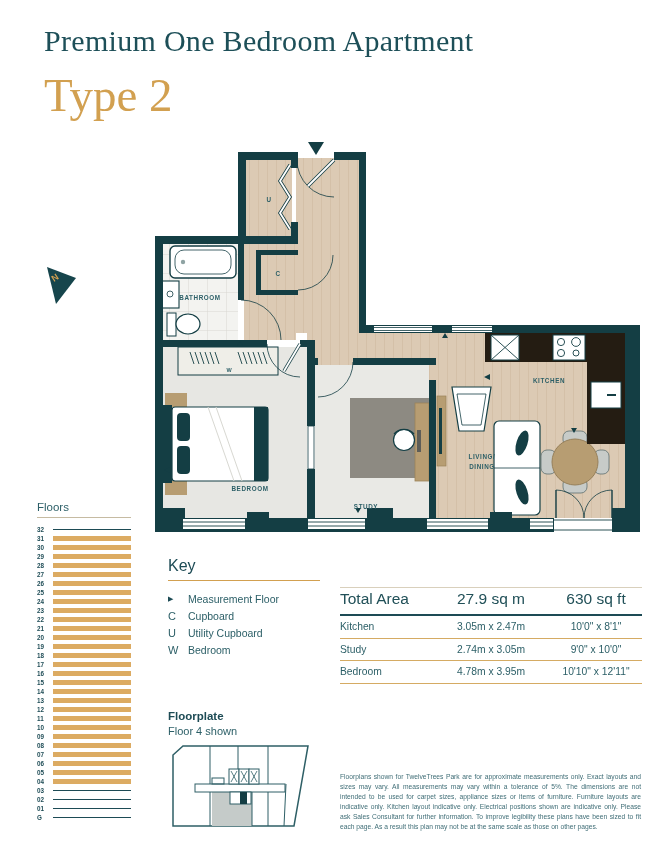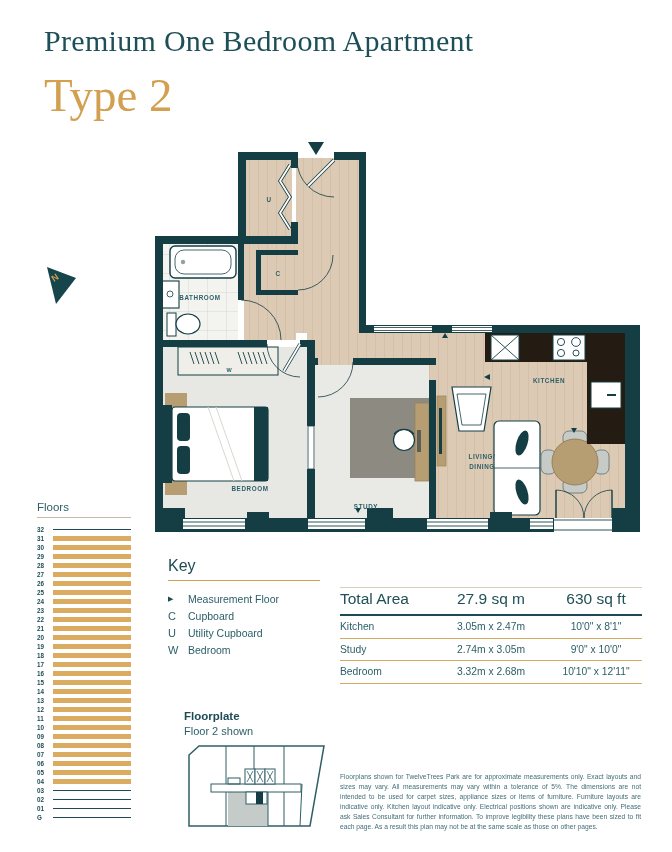--- a/index.html
+++ b/index.html
@@ -27,21 +27,21 @@
   .floor-row .ftrack .line{width:100%;border-top:1px solid #1d4b55;}
   .floor-row.bar .ftrack .line{border-top:none;height:4.6px;background:#dcab62;}
   
   .key{position:absolute;left:168px;top:557px;width:152px;}
   .key .key-title{font-size:16px;color:#1d4b55;border-bottom:1.5px solid #d2a050;
                   padding-bottom:5px;margin-bottom:9px;}
   .key-item{display:flex;align-items:center;height:17px;font-size:10.5px;color:#2c5f67;}
   .key-item .sym{width:20px;font-size:11px;color:#2c5f67;}
   .key-item .sym.tri{font-size:7px;color:#1d4b55;}
   
-  .floorplate{position:absolute;left:168px;top:710px;width:160px;margin-left:16px;}
+  .floorplate{position:absolute;left:168px;top:710px;width:160px;}
   .floorplate .fpl-title{font-size:11.5px;font-weight:700;color:#1d4b55;margin-bottom:3px;}
   .floorplate .fpl-sub{font-size:11px;color:#2c5f67;margin-bottom:6px;}
   
   .areas{position:absolute;left:340px;top:587px;width:302px;}
   .arow{display:grid;grid-template-columns:92px 118px 92px;align-items:center;}
   .arow .c1{text-align:left;} .arow .c2{text-align:center;} .arow .c3{text-align:center;}
   .ahead{font-size:15.5px;color:#215058;padding:2px 0 6px 0;border-top:1px solid #d9d0bc;
          border-bottom:2px solid #1d4b55;}
   .abody .arow{font-size:10.3px;color:#2c5f67;height:21.5px;border-bottom:1px solid #d5ab63;}
   
@@ -533,21 +533,21 @@
 
         <div class="key-item">
           <span class="sym">W</span>
           <span>Bedroom</span>
         </div>
       </div>
   </div>
 
   <div class="floorplate">
     <div class="fpl-title">Floorplate</div>
-    <div class="fpl-sub">Floor 2 shown</div>
+    <div class="fpl-sub">Floor 4 shown</div>
     <svg width="152" height="86" viewBox="0 0 152 86">
       <polygon points="5,12 15,3 140,3 126,83 5,83" fill="#ffffff" stroke="#2e5f66" stroke-width="1.5"></polygon>
       <polygon points="44,49 84,49 84,83 44,83" fill="#c5cbc9"></polygon>
       <g stroke="#2e5f66" stroke-width="1" fill="none">
         <path d="M42,3 V41 M70,3 V27 M100,3 V41"></path>
         <path d="M42,49 V83 M84,49 V83 M100,49 V83 M118,41 L116,83"></path>
         <rect x="27" y="41" width="90" height="8" fill="#ffffff"></rect>
         <rect x="44" y="35" width="12" height="6"></rect>
         <rect x="62" y="49" width="21" height="12" fill="#ffffff"></rect>
       </g>
@@ -579,21 +579,21 @@
 
 
         <div class="arow">
           <span class="c1">Study</span>
           <span class="c2">2.74m x 3.05m</span>
           <span class="c3">9'0" x 10'0"</span>
         </div>
 
         <div class="arow">
           <span class="c1">Bedroom</span>
-          <span class="c2">3.32m x 2.68m</span>
+          <span class="c2">4.78m x 3.95m</span>
           <span class="c3">10'10" x 12'11"</span>
         </div>
       </div>
   </div>
 
   <div class="disclaimer">Floorplans shown for TwelveTrees Park are for approximate measurements only. Exact layouts and sizes may vary. All measurements may vary within a tolerance of 5%. The dimensions are not intended to be used for carpet sizes, appliance sizes or items of furniture. Furniture layouts are indicative only. Kitchen layout indicative only. Electrical positions shown are indicative only. Please ask Sales Consultant for further information. To improve legibility these plans have been sized to fit each page. As a result this plan may not be at the same scale as those on other pages.</div>
 
 </div>
 
 </body></html>

